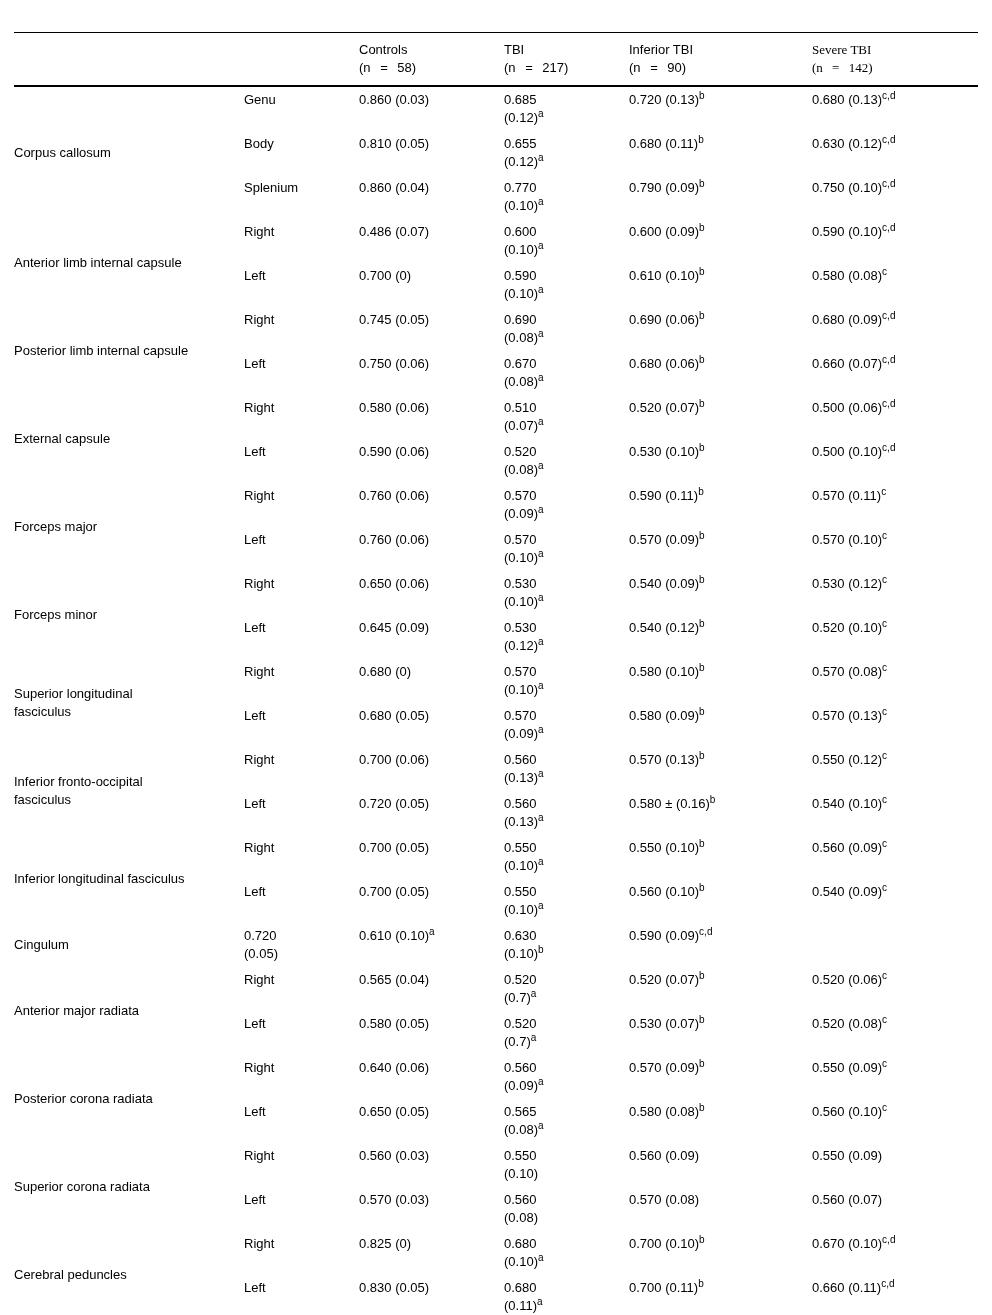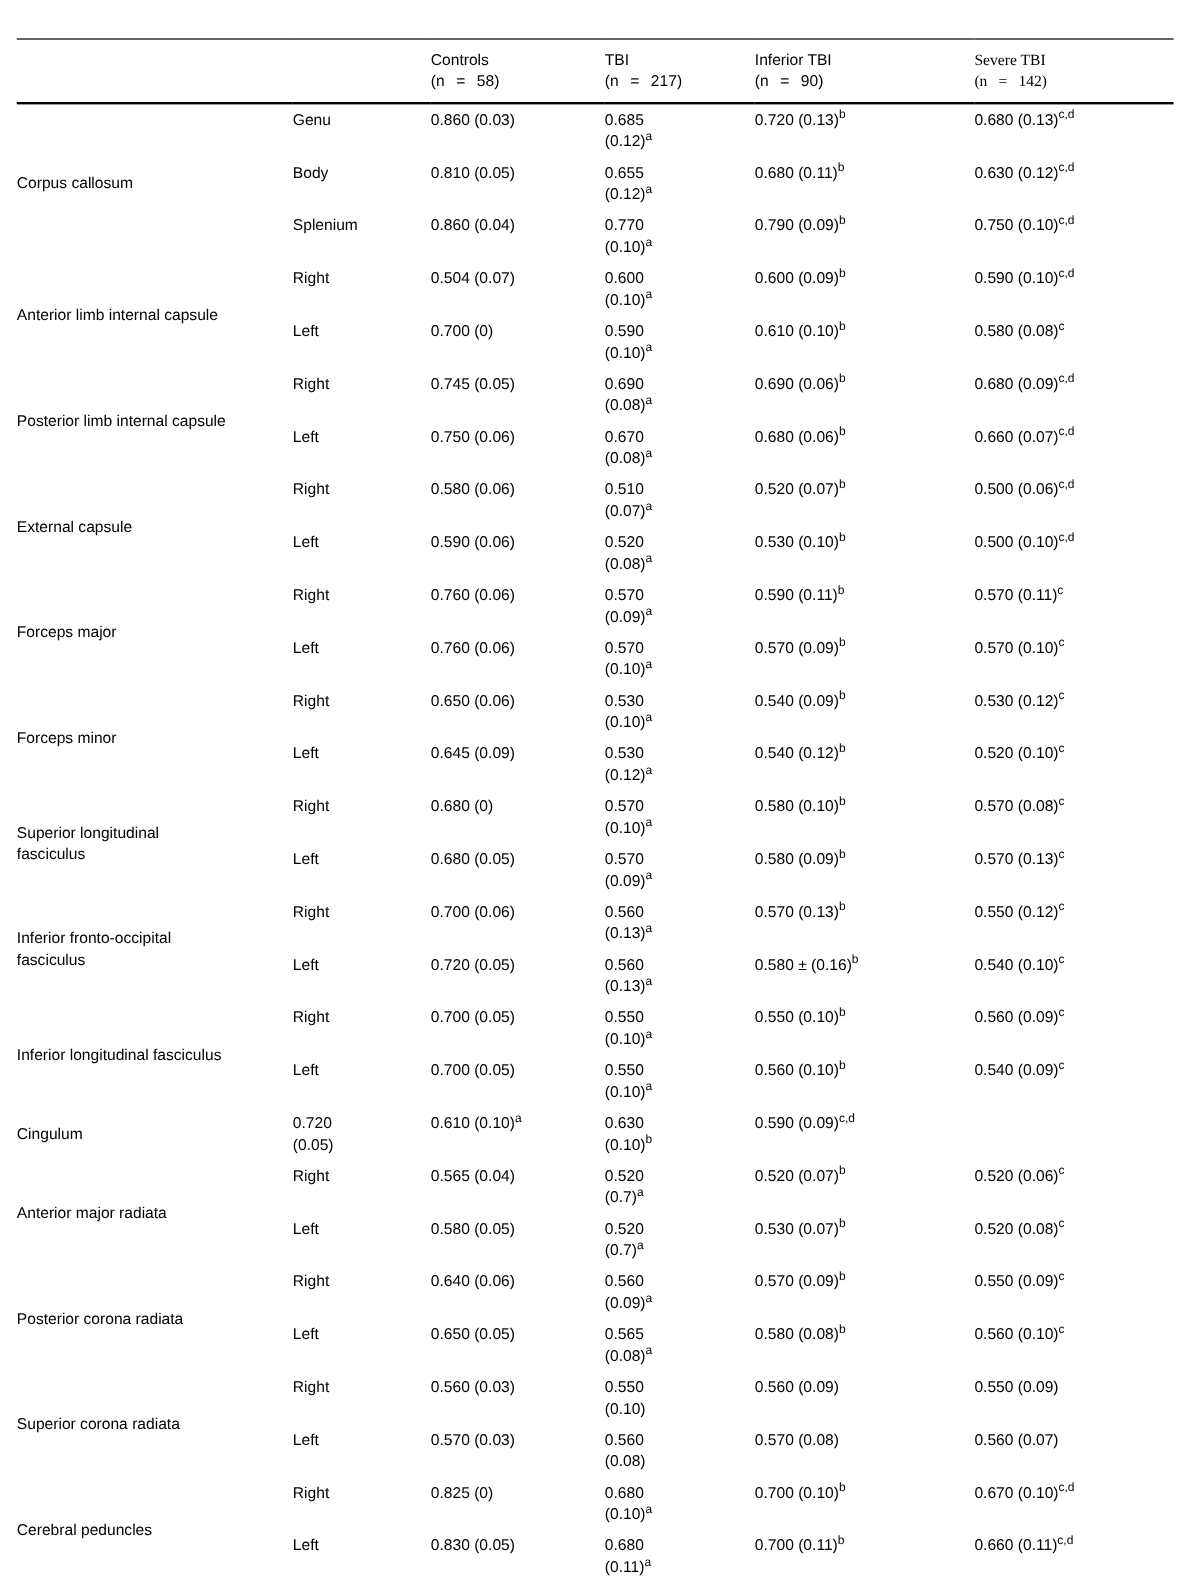--- a/index.html
+++ b/index.html
@@ -112,21 +112,21 @@
         <tr>
           <td class="col2">Splenium</td>
           <td class="col3">0.860 (0.04)</td>
           <td class="col4">0.770 (0.10)<sup>a</sup></td>
           <td class="col5">0.790 (0.09)<sup>b</sup></td>
           <td class="col6">0.750 (0.10)<sup>c,d</sup></td>
         </tr>
         <tr>
           <td rowspan="2" class="group-cell col1">Anterior limb internal capsule</td>
           <td class="col2">Right</td>
-          <td class="col3">0.504 (0.07)</td>
+          <td class="col3">0.486 (0.07)</td>
           <td class="col4">0.600 (0.10)<sup>a</sup></td>
           <td class="col5">0.600 (0.09)<sup>b</sup></td>
           <td class="col6">0.590 (0.10)<sup>c,d</sup></td>
         </tr>
         <tr>
           <td class="col2">Left</td>
           <td class="col3">0.700 (0)</td>
           <td class="col4">0.590 (0.10)<sup>a</sup></td>
           <td class="col5">0.610 (0.10)<sup>b</sup></td>
           <td class="col6">0.580 (0.08)<sup>c</sup></td>

